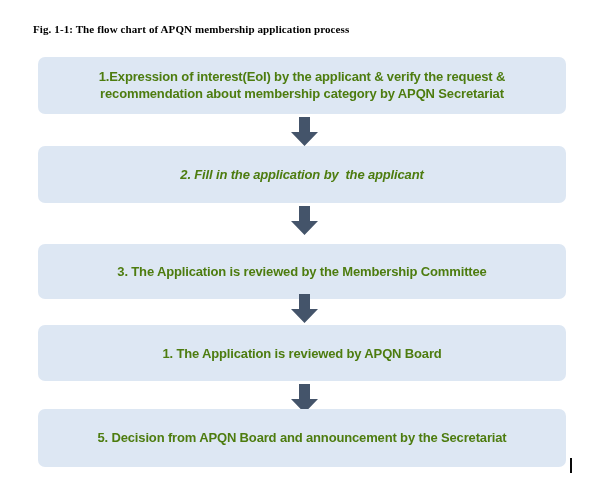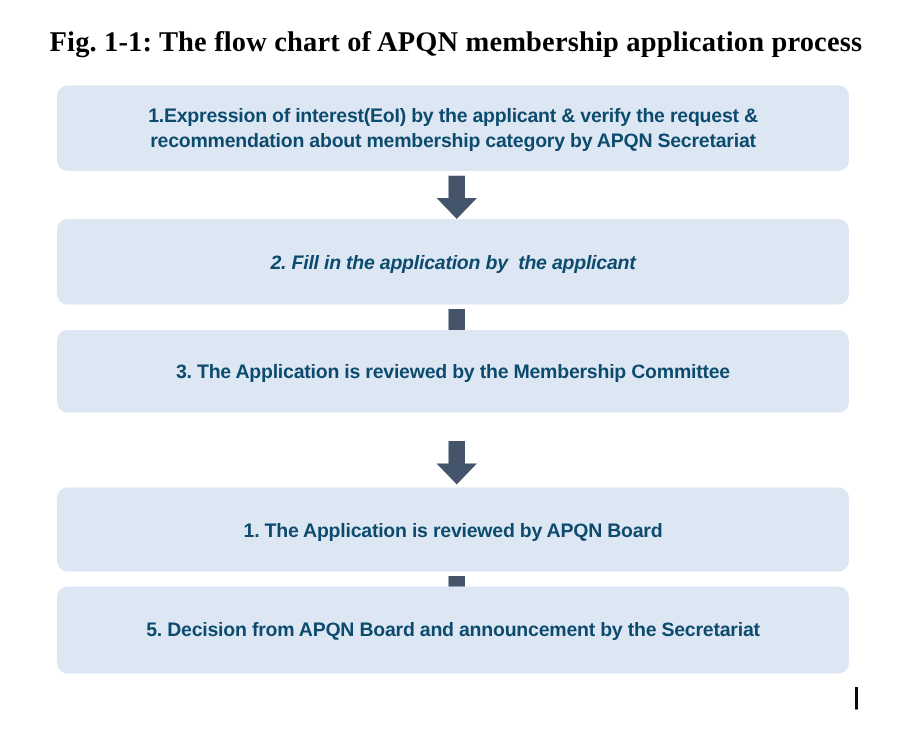--- a/index.html
+++ b/index.html
@@ -22,21 +22,21 @@
     top: 0;
     width: 604px;
     height: 504px;
   }
 
   .fig-title {
     position: absolute;
     left: 33px;
     top: 21px;
     font-family: "Liberation Serif", "DejaVu Serif", serif;
-    font-size: 19px;
+    font-size: 11px;
     font-weight: bold;
     color: #000000;
     letter-spacing: 0.1px;
     white-space: nowrap;
     line-height: 16px;
   }
 
   .flow-box {
     position: absolute;
     left: 38px;
@@ -47,33 +47,33 @@
     display: flex;
     align-items: center;
     justify-content: center;
     padding: 0 14px;
   }
 
   .flow-box .box-label {
     font-family: "Liberation Sans", "DejaVu Sans", sans-serif;
     font-weight: bold;
     font-size: 13px;
-    color: #0c4a6e;
+    color: #4d7c0f;
     text-align: center;
     line-height: 17px;
     letter-spacing: -0.15px;
     white-space: pre-wrap;
   }
 
   
   #box-1 { top: 57px;  height: 57px; }
   #box-2 { top: 146px; height: 57px; font-style: italic; }
-  #box-3 { top: 220px; height: 55px; }
+  #box-3 { top: 244px; height: 55px; }
   #box-4 { top: 325px; height: 56px; }
-  #box-5 { top: 391px; height: 58px; align-items: flex-start; padding-top: 20px; }
+  #box-5 { top: 409px; height: 58px; align-items: flex-start; padding-top: 20px; }
 
   #box-1 .box-label { line-height: 16.5px; }
 
   .flow-arrow {
     position: absolute;
     left: 289px;
     width: 31px;
     height: 30px;
     display: block;
   }

